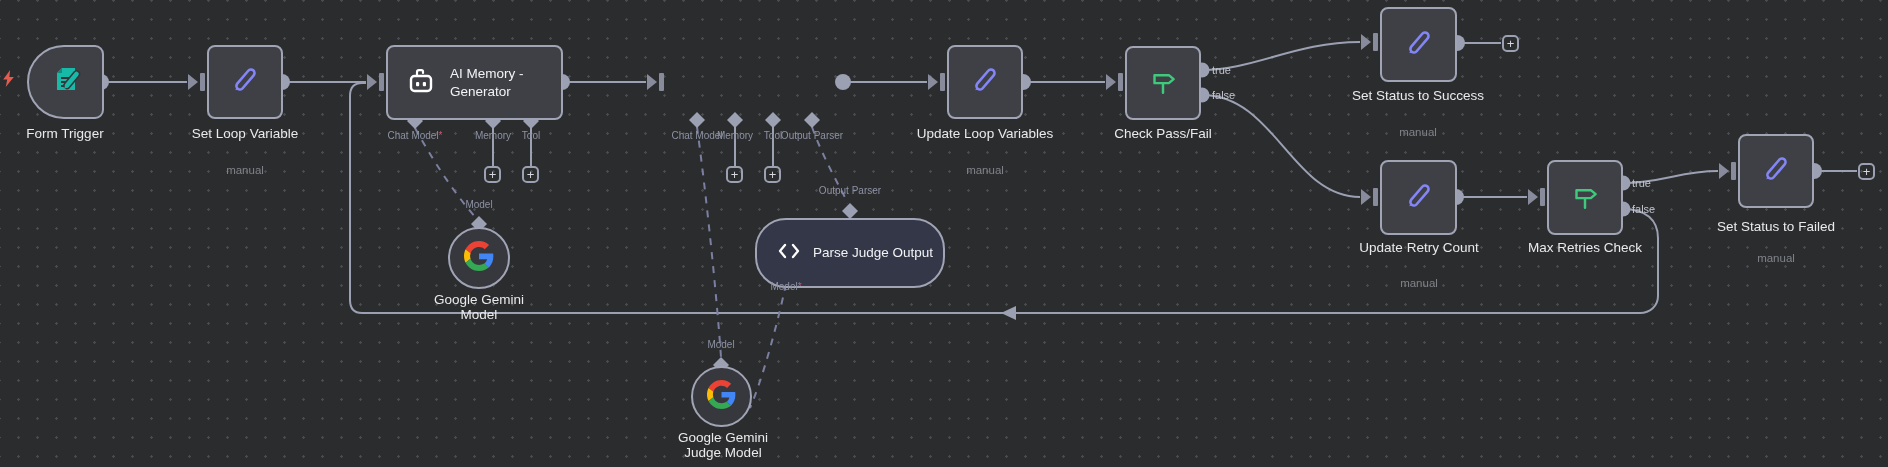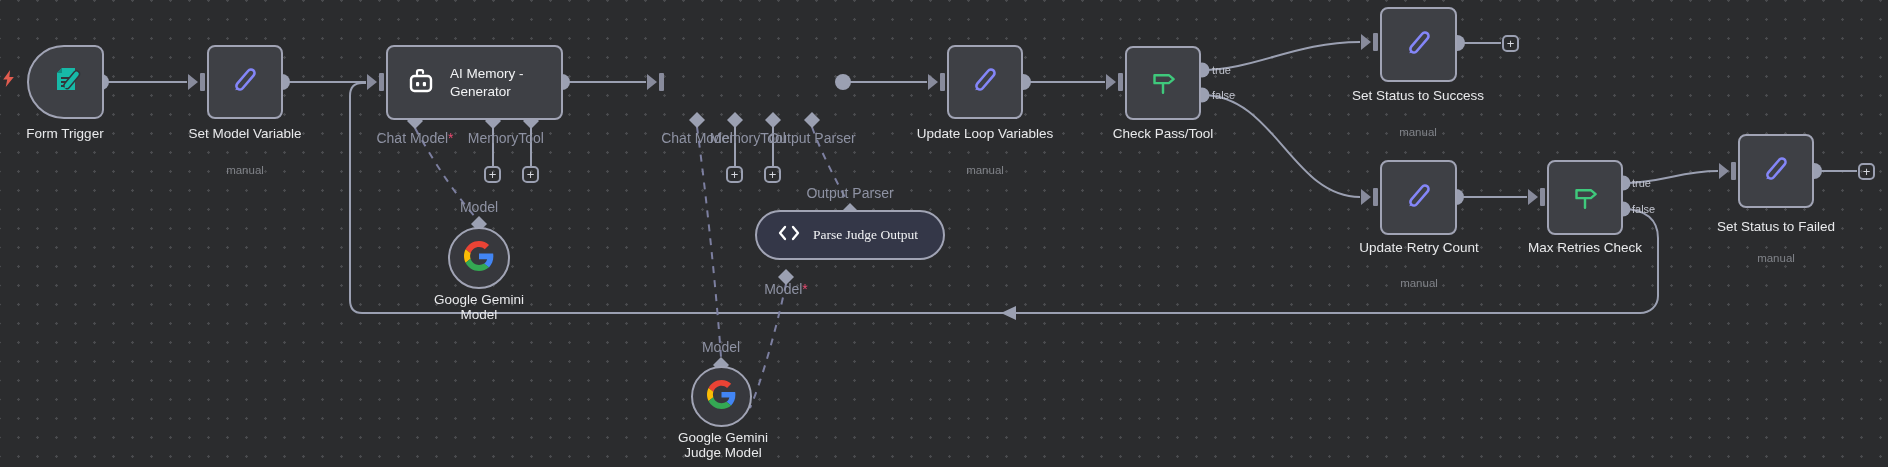--- a/index.html
+++ b/index.html
@@ -25,21 +25,21 @@
     position:absolute;z-index:2;transform:translateX(-50%);
     color:#e9eaec;font-size:13.5px;font-weight:500;white-space:nowrap;text-align:center;
   }
   .label .line{display:block;line-height:15px;}
   .sublabel{
     position:absolute;z-index:2;transform:translateX(-50%);
     color:#808389;font-size:11.5px;font-weight:400;white-space:nowrap;margin-top:20px;
   }
   .conn-label{
     position:absolute;z-index:2;transform:translateX(-50%);
-    color:#8e92a3;font-size:14px;white-space:nowrap;
+    color:#8e92a3;font-size:10px;white-space:nowrap;
   }
   .bool-label{position:absolute;z-index:2;color:#c2c5cf;font-size:11px;white-space:nowrap;text-align:right;}
   .required{color:#ea4b71;}
   .plus-btn{
     position:absolute;z-index:2;width:17px;height:17px;box-sizing:border-box;
     border:2px solid #9ba0b2;border-radius:5px;background:transparent;
     color:#d6d8df;font-size:13px;display:flex;align-items:center;justify-content:center;
     line-height:1;padding-bottom:1px;
   }
   .bolt{position:absolute;z-index:2;}
@@ -256,21 +256,21 @@
     <span>
       <svg width="30" height="30" viewBox="0 0 48 48">
         <path fill="#EA4335" d="M24 9.5c3.54 0 6.71 1.22 9.21 3.6l6.85-6.85C35.9 2.38 30.47 0 24 0 14.62 0 6.51 5.38 2.56 13.22l7.98 6.19C12.43 13.72 17.74 9.5 24 9.5z"></path>
         <path fill="#4285F4" d="M46.98 24.55c0-1.57-.15-3.09-.38-4.55H24v9.02h12.94c-.58 2.96-2.26 5.48-4.78 7.18l7.73 6c4.51-4.18 7.09-10.36 7.09-17.65z"></path>
         <path fill="#FBBC05" d="M10.53 28.59c-.48-1.45-.76-2.99-.76-4.59s.27-3.14.76-4.59l-7.98-6.19C.92 16.46 0 20.12 0 24c0 3.88.92 7.54 2.56 10.78l7.97-6.19z"></path>
         <path fill="#34A853" d="M24 48c6.48 0 11.93-2.13 15.89-5.81l-7.73-6c-2.15 1.45-4.92 2.3-8.16 2.3-6.26 0-11.57-4.22-13.47-9.91l-7.98 6.19C6.51 42.62 14.62 48 24 48z"></path>
       </svg>
     </span>
   </div>
 
-  <div class="node pill" style="left:755px;top:210px;width:190px;height:50px;font-family:Liberation Serif, serif;">
+  <div class="node pill" style="left:755px;top:218px;width:190px;height:70px;">
     <span>
       <svg width="22" height="16" viewBox="0 0 22 16">
         <polyline points="7,2 2,8 7,14" fill="none" stroke="#ffffff" stroke-width="2.3" stroke-linecap="round" stroke-linejoin="round"></polyline>
         <polyline points="15,2 20,8 15,14" fill="none" stroke="#ffffff" stroke-width="2.3" stroke-linecap="round" stroke-linejoin="round"></polyline>
       </svg>
     </span>
     <span class="node-title">Parse Judge Output</span>
   </div>
 
   <div class="node circle" style="left:691px;top:366px;width:61px;height:61px;">
@@ -286,27 +286,27 @@
 
   <button class="plus-btn" style="left:484px;top:166px;">+</button>
   <button class="plus-btn" style="left:522px;top:166px;">+</button>
   <button class="plus-btn" style="left:726px;top:166px;">+</button>
   <button class="plus-btn" style="left:764px;top:166px;">+</button>
   <button class="plus-btn" style="left:1502px;top:35px;">+</button>
   <button class="plus-btn" style="left:1858px;top:163px;">+</button>
 
   <div class="label" style="left:65px;top:126px;text-align:center;">Form Trigger</div>
 
-  <div class="label" style="left:245px;top:126px;">Set Model Variable</div>
+  <div class="label" style="left:245px;top:126px;">Set Loop Variable</div>
   <div class="sublabel" style="left:245px;top:144px;">manual</div>
 
   <div class="label" style="left:985px;top:126px;">Update Loop Variables</div>
   <div class="sublabel" style="left:985px;top:144px;">manual</div>
 
-  <div class="label" style="left:1163px;top:126px;">Check Pass/Tool</div>
+  <div class="label" style="left:1163px;top:126px;">Check Pass/Fail</div>
 
   <div class="label" style="left:1418px;top:88px;">Set Status to Success</div>
   <div class="sublabel" style="left:1418px;top:106px;">manual</div>
 
   <div class="label" style="left:1419px;top:240px;">Update Retry Count</div>
   <div class="sublabel" style="left:1419px;top:257px;">manual</div>
 
   <div class="label" style="left:1585px;top:240px;">Max Retries Check</div>
 
   <div class="label" style="left:1776px;top:219px;">Set Status to Failed</div>

